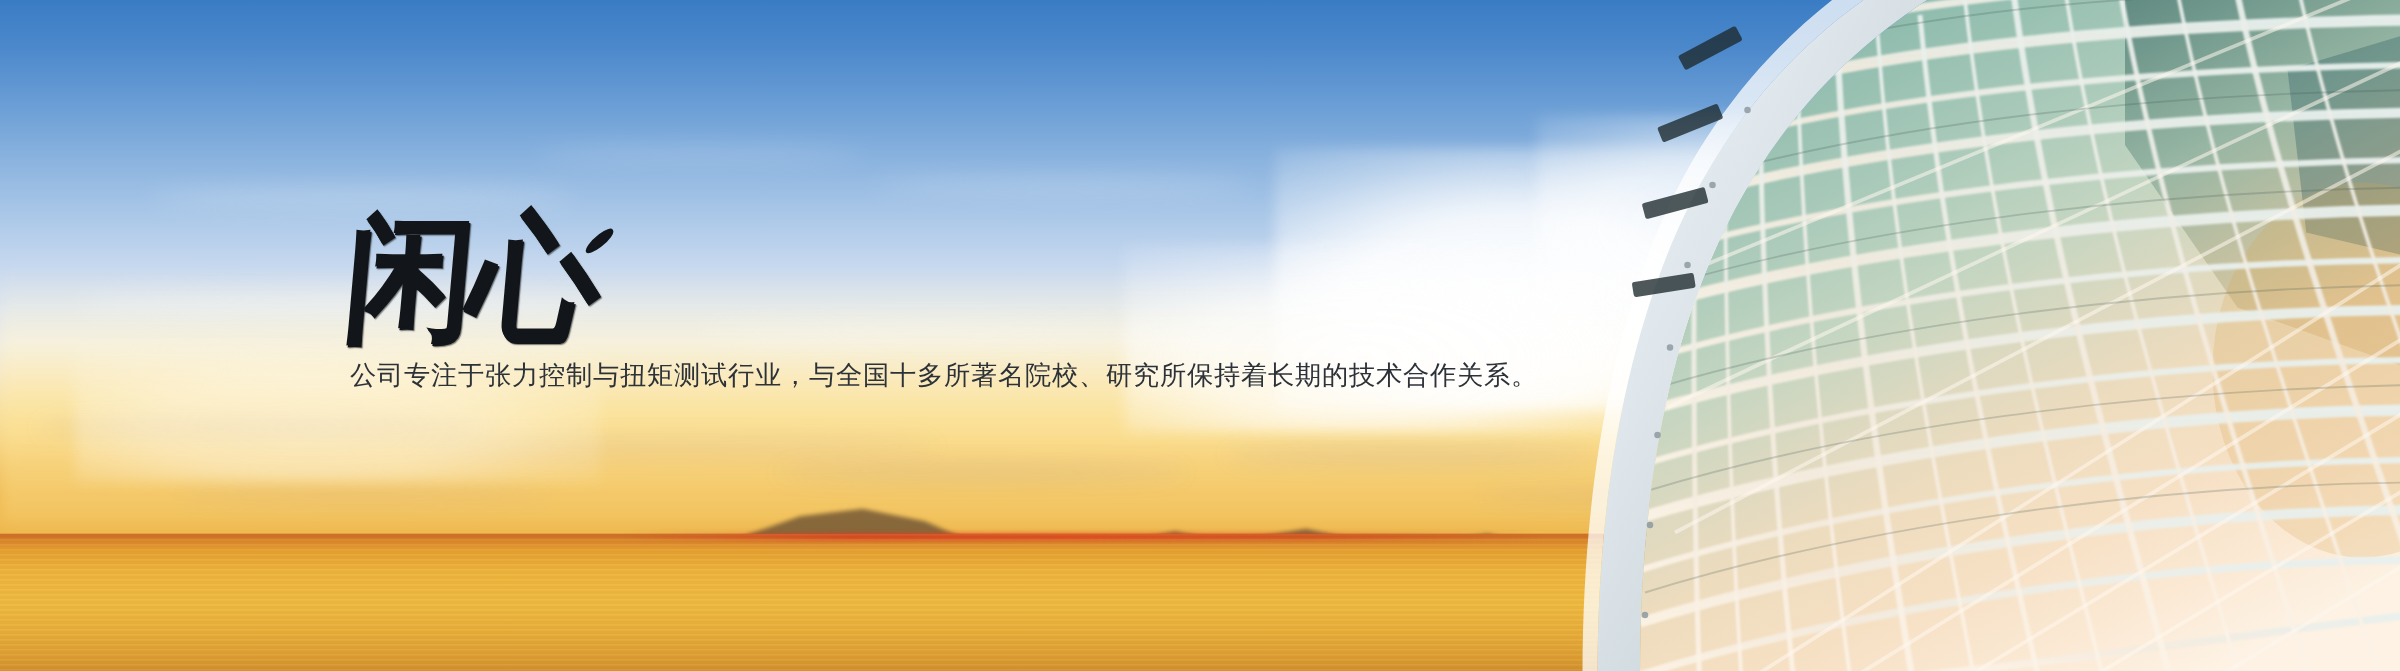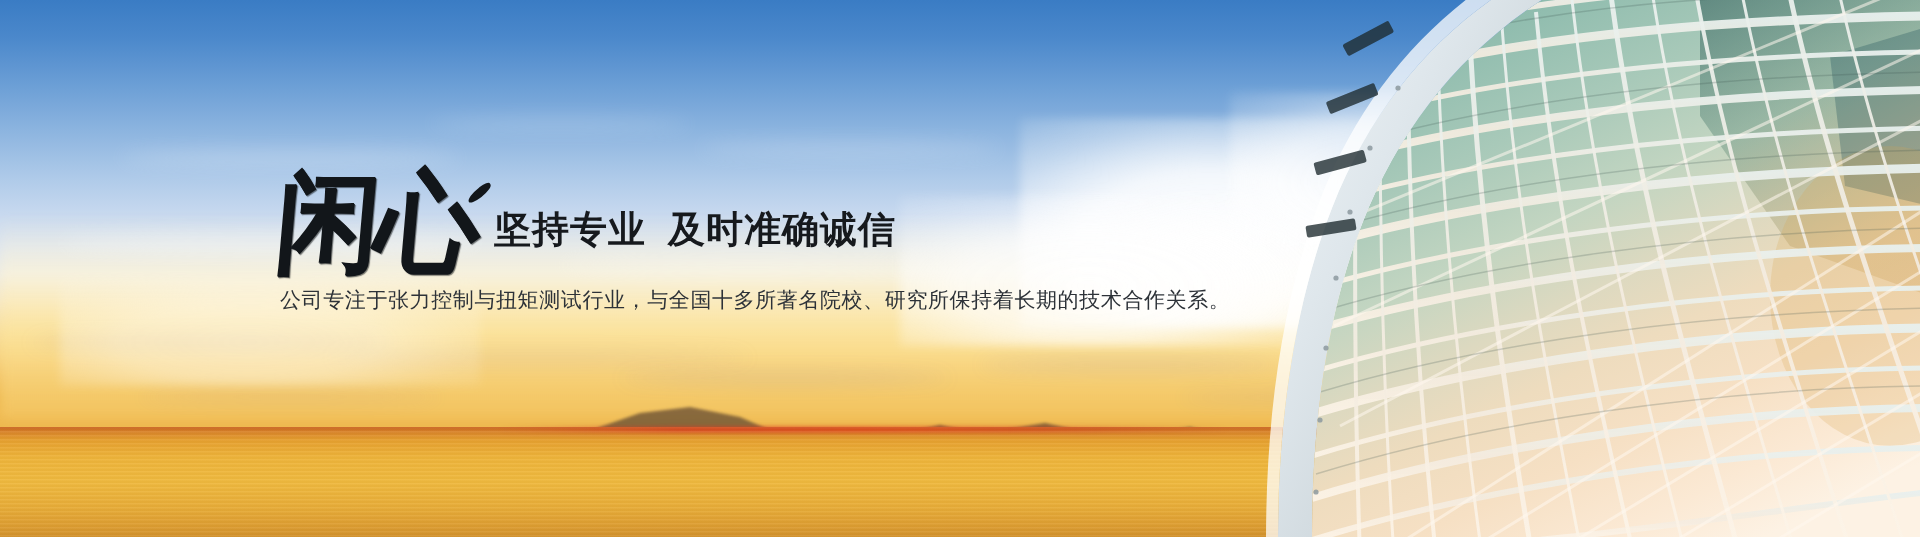--- a/index.html
+++ b/index.html
@@ -367,21 +367,18 @@
         <circle cx="86" cy="496" r="2.6"></circle>
       </g>
     </svg>
   </div>
 
   <div class="copy">
 
     <div class="headline">
       <div class="brand-calligraphy">闲心<span class="brand-stroke"></span></div>
 
-      <div class="tagline">
-        <span>坚持专业</span><span class="gap"></span><span>及时准确诚信</span>
-      </div>
     </div>
 
     <div class="desc">公司专注于张力控制与扭矩测试行业，与全国十多所著名院校、研究所保持着长期的技术合作关系。</div>
   </div>
 
 </div>
 
 </body></html>

